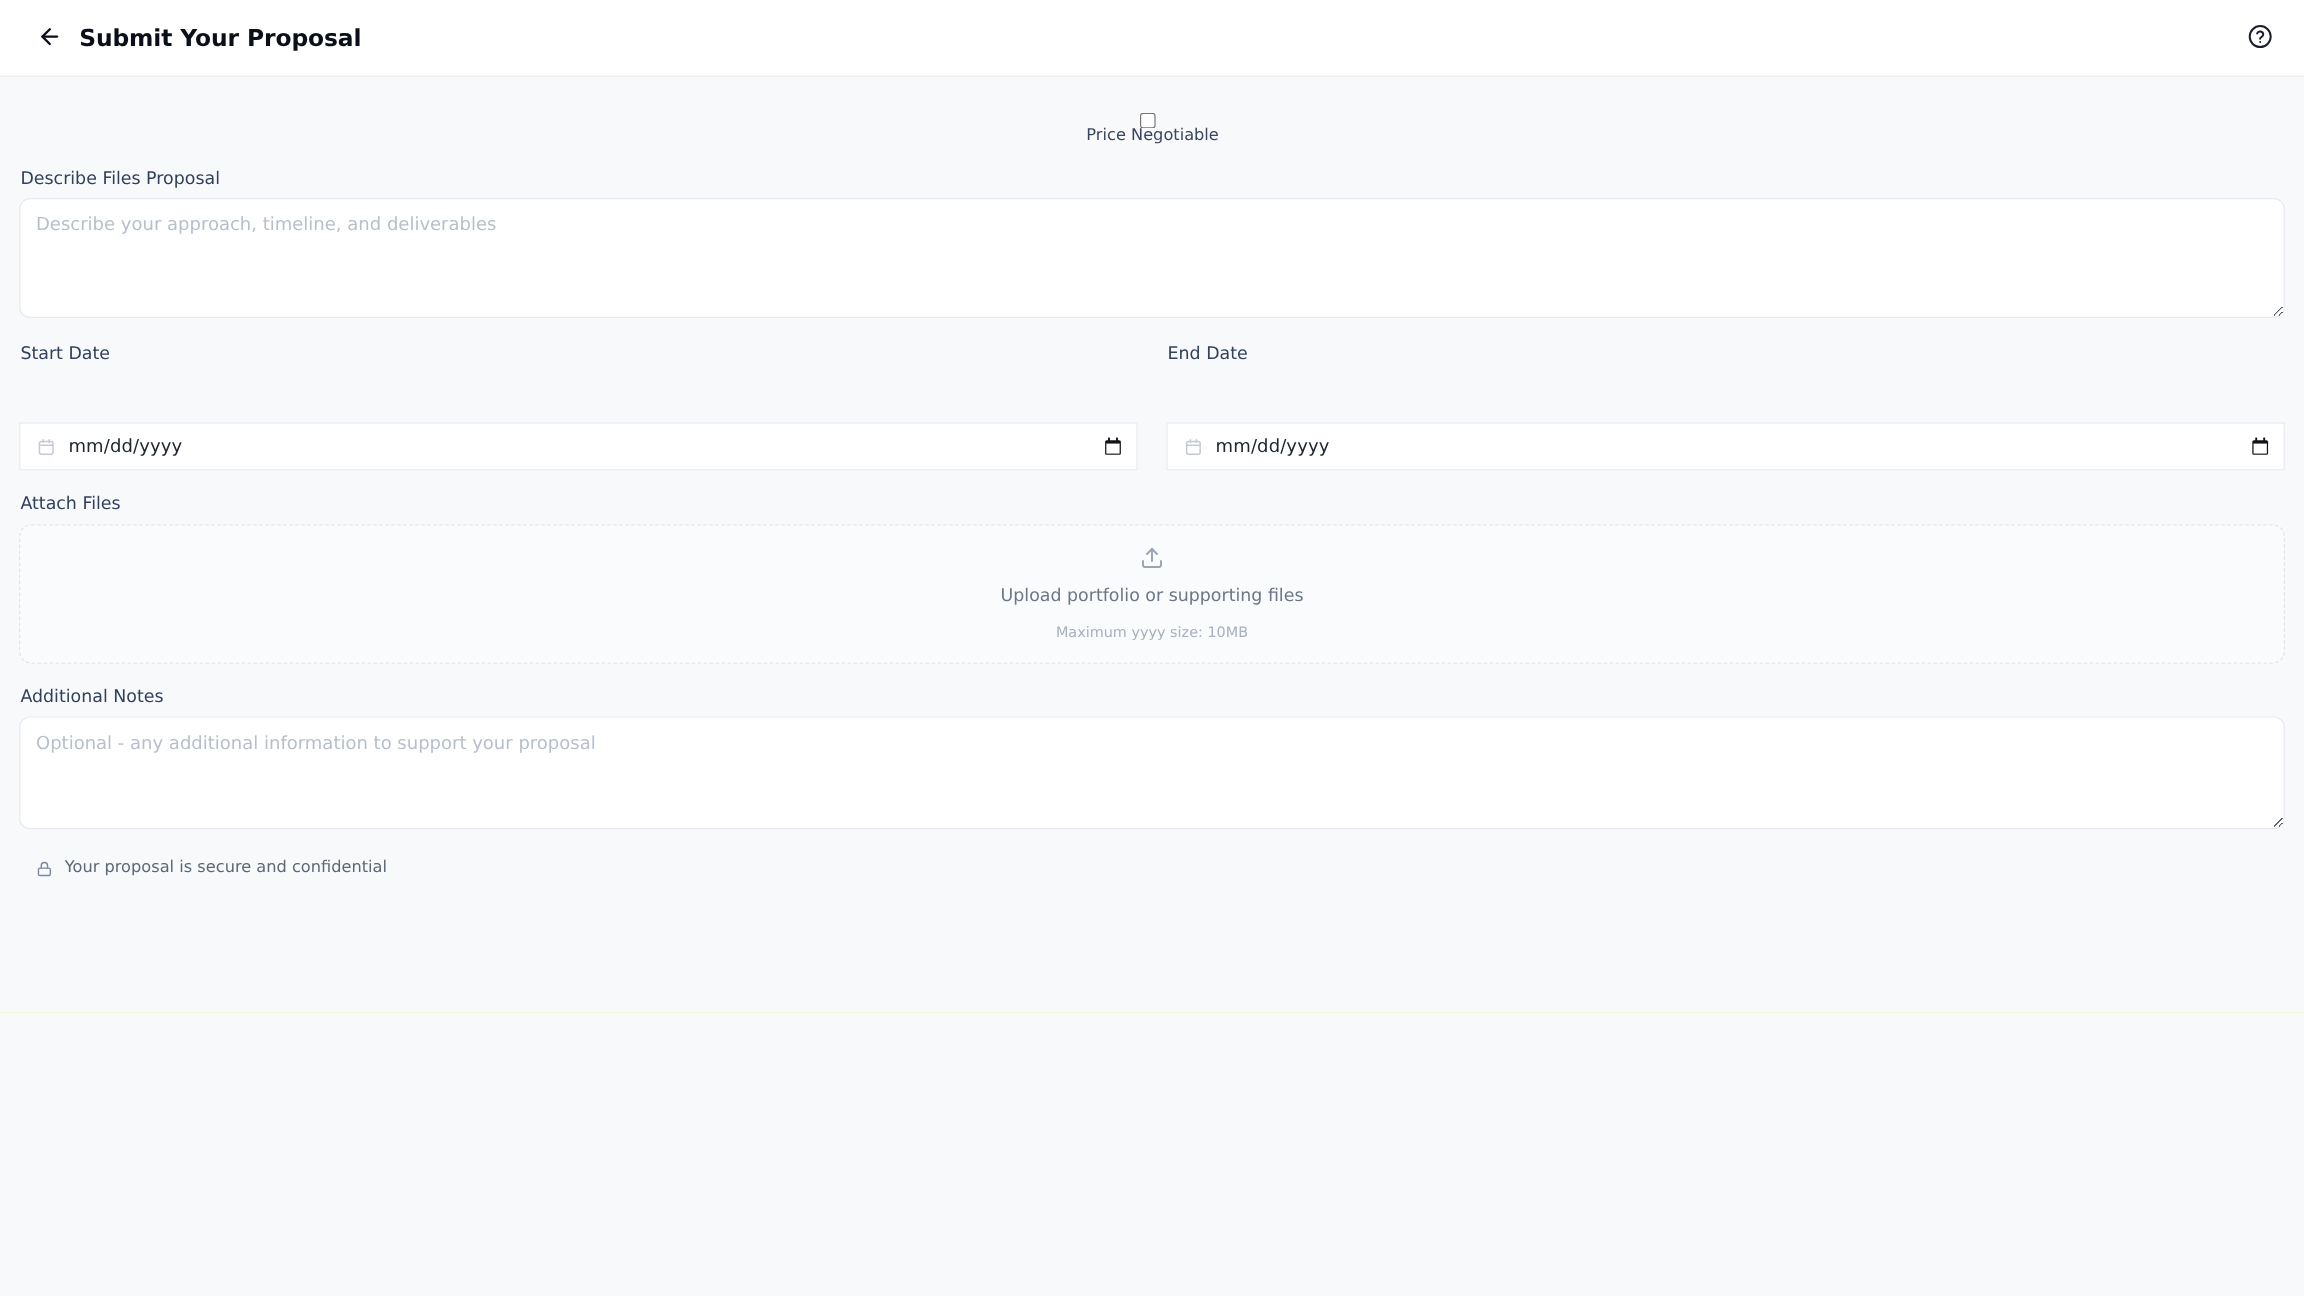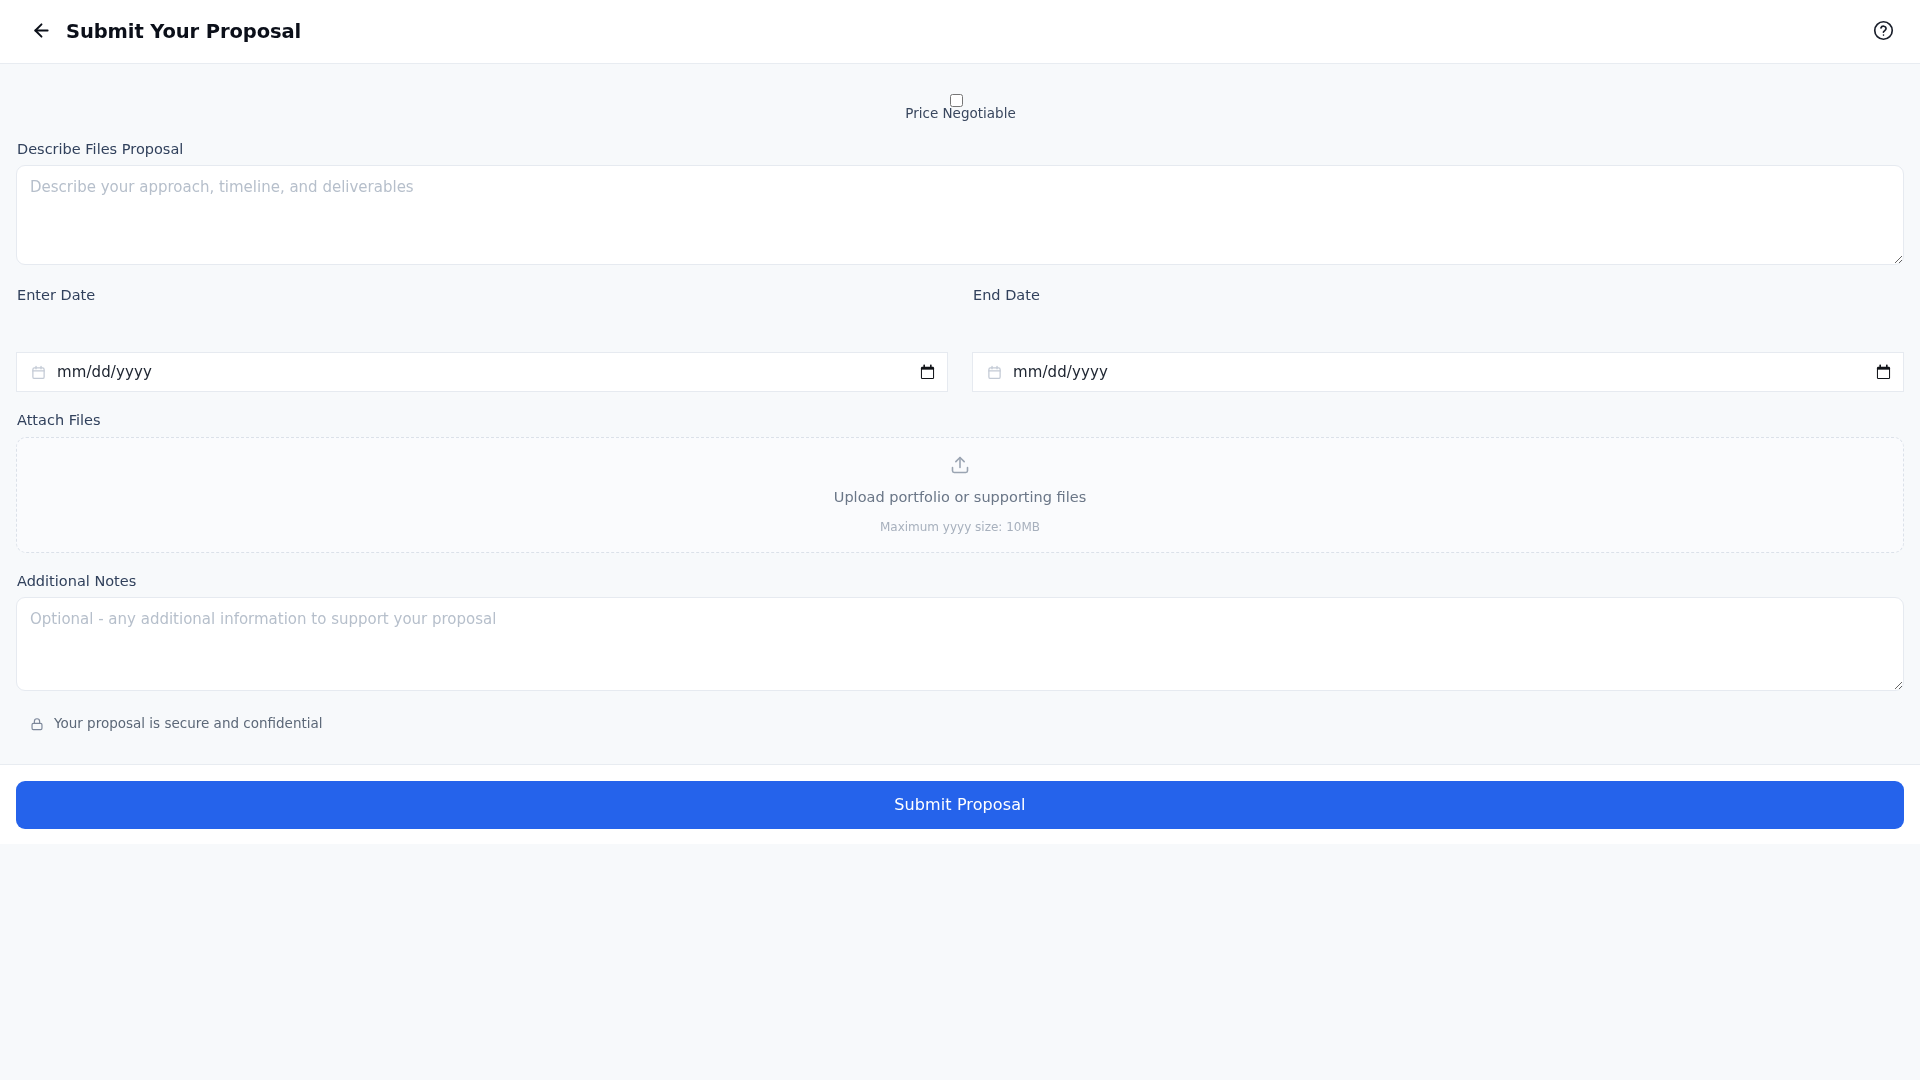--- a/index.html
+++ b/index.html
@@ -309,21 +309,21 @@
       <label class="checkbox-label" for="negotiable">Price Negotiable</label>
     </div>
 
     <div class="field">
       <label class="field-label">Describe Files Proposal</label>
       <textarea class="textarea-main" placeholder="Describe your approach, timeline, and deliverables" style=""></textarea>
     </div>
 
     <div class="row-2col">
       <div class="col">
-        <label class="field-label">Enter Date</label>
+        <label class="field-label">Start Date</label>
         <div class="date-shell">
           <span class="cal-icon-left">
             <svg width="15" height="15" viewBox="0 0 24 24" fill="none" stroke="#c3cad5" stroke-width="2" stroke-linecap="round" stroke-linejoin="round">
               <rect x="3" y="4.5" width="18" height="17" rx="2.5"></rect>
               <line x1="3" y1="9.5" x2="21" y2="9.5"></line>
               <line x1="8" y1="2.2" x2="8" y2="6"></line>
               <line x1="16" y1="2.2" x2="16" y2="6"></line>
             </svg>
           </span>
           <span class="date-text">mm/dd/yyyy</span>
@@ -387,17 +387,14 @@
         <svg width="14" height="14" viewBox="0 0 24 24" fill="none" stroke="#7c879a" stroke-width="2" stroke-linecap="round" stroke-linejoin="round">
           <rect x="3.5" y="11" width="17" height="10.5" rx="2.2"></rect>
           <path d="M7.5 11V7.5a4.5 4.5 0 0 1 9 0V11"></path>
         </svg>
       </span>
       <span class="secure-text">Your proposal is secure and confidential</span>
     </div>
 
   </div>
 
-  <div class="footer">
-    <button class="submit-btn">Submit Proposal</button>
-  </div>
 
 </div>
 
 </body></html>

